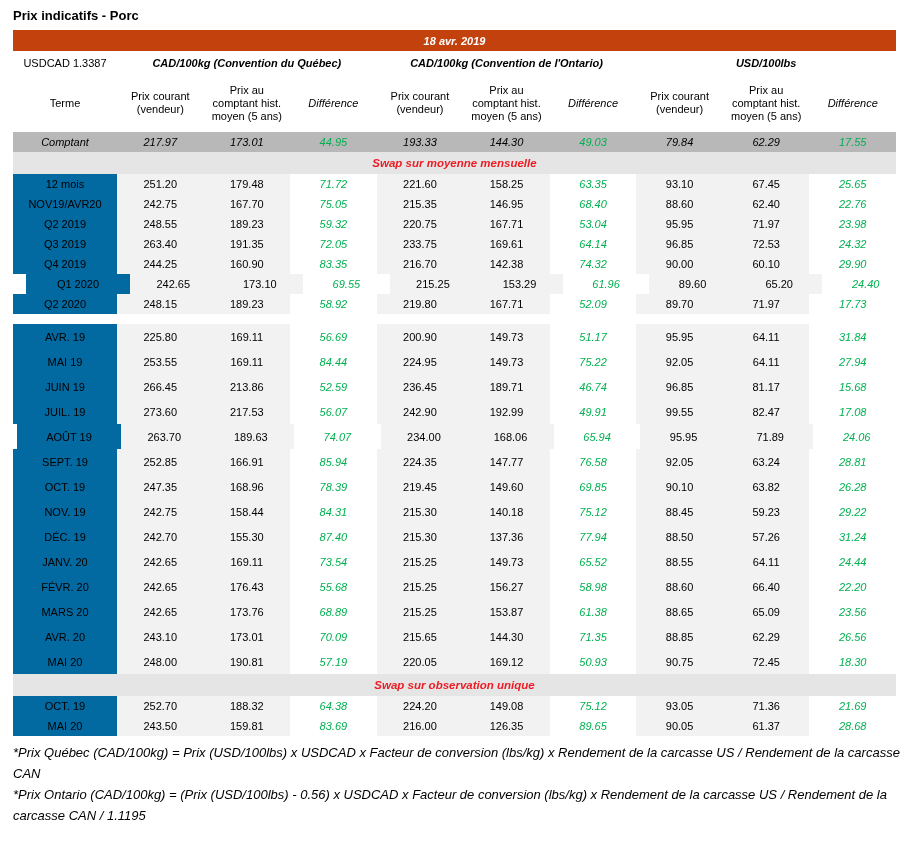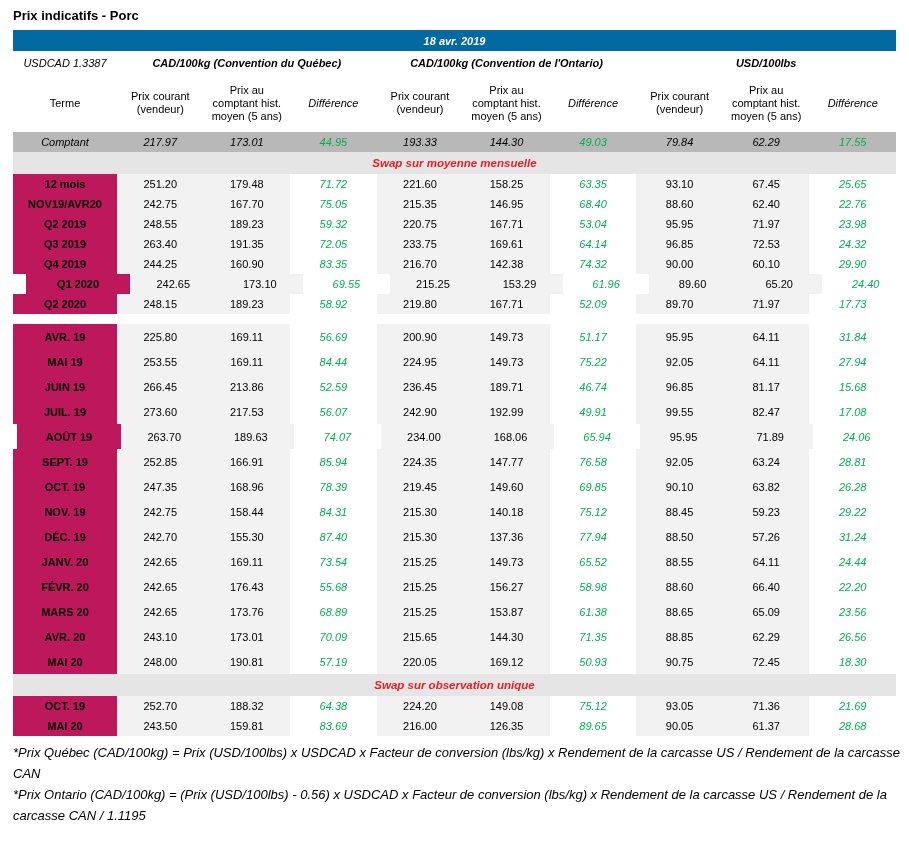--- a/index.html
+++ b/index.html
@@ -3,39 +3,39 @@
 <meta charset="utf-8">
 <style>
   html,body{margin:0;padding:0;background:#fff;}
   .sheet{
     width:909px;height:850px;background:#ffffff;overflow:hidden;
     font-family:"Liberation Sans","DejaVu Sans",sans-serif;color:#000;
     position:relative;
   }
   .title{padding:8px 0 0 13px;font-size:13px;font-weight:bold;}
   .banner{
-    margin:7px 0 0 13px;width:883px;height:21px;background:#0369a1;
+    margin:7px 0 0 13px;width:883px;height:21px;background:#c2410c;
     color:#fff;font-weight:bold;font-style:italic;font-size:11px;
     display:flex;align-items:center;justify-content:center;
   }
   .grid{
     margin-left:13px;width:883px;display:grid;
     grid-template-columns:104px repeat(9,1fr);
   }
   .group-row{height:22px;align-items:center;margin-top:1px;}
-  .fx-cell{font-style:italic;font-size:11px;text-align:center;}
+  .fx-cell{font-size:11px;text-align:center;}
   .group-cell{grid-column:span 3;font-weight:bold;font-style:italic;font-size:11px;text-align:center;}
   .colhdr-row{min-height:56px;align-items:center;padding:1px 0;}
   .colhdr{font-size:11px;text-align:center;line-height:13px;padding:0 4px;}
   .colhdr.diff-hdr{font-style:italic;}
   #table-body{margin-left:13px;width:883px;}
   .row{display:grid;grid-template-columns:104px repeat(9,1fr);height:20px;}
   .row.compact{height:25px;}
   .cell{font-size:11px;text-align:center;display:flex;align-items:center;justify-content:center;}
-  .cell.label{background:#be185d;font-weight:bold;}
+  .cell.label{background:#0369a1;font-weight:normal;}
   .cell.val{background:#F2F2F2;}
   .cell.diff{background:#ffffff;color:#00B050;font-style:italic;}
   .row.comptant .cell{background:#B8B8B8;font-style:italic;font-weight:normal;}
   .row.comptant .cell.diff{color:#00B050;}
   .section-header{
     height:22px;display:flex;align-items:center;justify-content:center;
     color:#ED1C24;font-weight:bold;font-style:italic;font-size:11.5px;background:#e5e5e5;
   }
   .section-gap{height:10px;background:#fff;}
   .footnotes{margin:6px 0 0 13px;}

